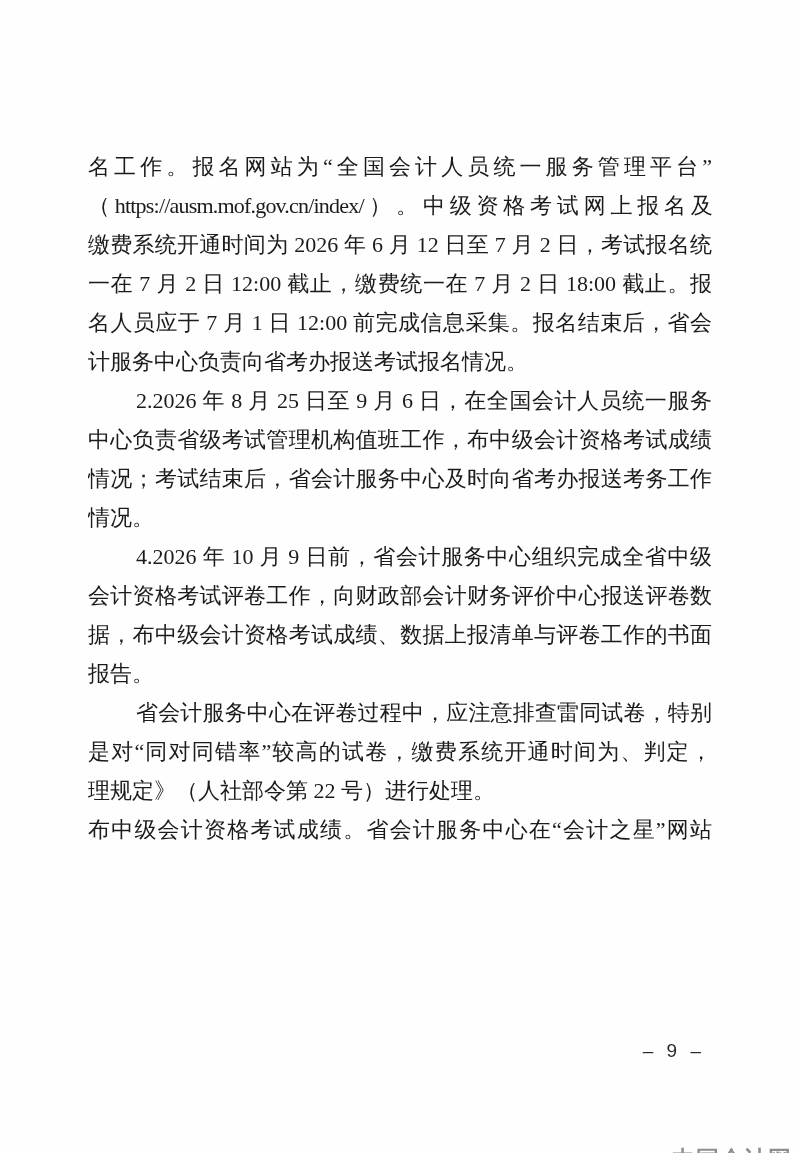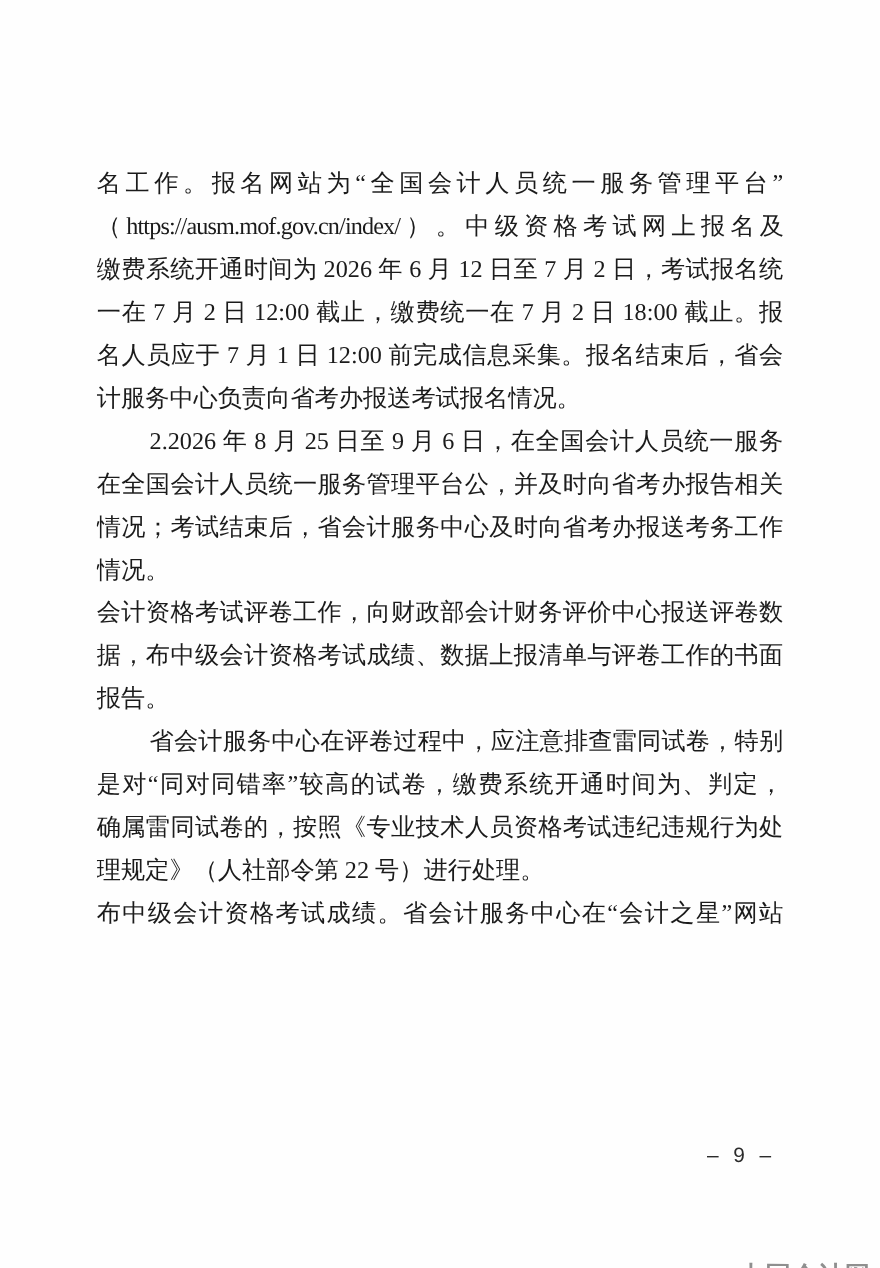--- a/index.html
+++ b/index.html
@@ -72,29 +72,29 @@
 <div class="page">
 
   <div class="textblock">
     <div class="line">名工作。报名网站为“全国会计人员统一服务管理平台”</div>
     <div class="line tight">（https://ausm.mof.gov.cn/index/）。中级资格考试网上报名及</div>
     <div class="line">缴费系统开通时间为 2026 年 6 月 12 日至 7 月 2 日，考试报名统</div>
     <div class="line">一在 7 月 2 日 12:00 截止，缴费统一在 7 月 2 日 18:00 截止。报</div>
     <div class="line">名人员应于 7 月 1 日 12:00 前完成信息采集。报名结束后，省会</div>
     <div class="line short">计服务中心负责向省考办报送考试报名情况。</div>
     <div class="line indent">2.2026 年 8 月 25 日至 9 月 6 日，在全国会计人员统一服务</div>
-    <div class="line">在全国会计人员统一服务管理平台公，并及时向省考办报告相关</div>
+    <div class="line">中心负责省级考试管理机构值班工作，布中级会计资格考试成绩</div>
     <div class="line">情况；考试结束后，省会计服务中心及时向省考办报送考务工作</div>
     <div class="line short">情况。</div>
+    <div class="line indent">4.2026 年 10 月 9 日前，省会计服务中心组织完成全省中级</div>
     <div class="line">会计资格考试评卷工作，向财政部会计财务评价中心报送评卷数</div>
     <div class="line">据，布中级会计资格考试成绩、数据上报清单与评卷工作的书面</div>
     <div class="line short">报告。</div>
     <div class="line indent">省会计服务中心在评卷过程中，应注意排查雷同试卷，特别</div>
     <div class="line">是对“同对同错率”较高的试卷，缴费系统开通时间为、判定，</div>
-    <div class="line">确属雷同试卷的，按照《专业技术人员资格考试违纪违规行为处</div>
     <div class="line short">理规定》（人社部令第 22 号）进行处理。</div>
     <div class="line">布中级会计资格考试成绩。省会计服务中心在“会计之星”网站</div>
   </div>
 
   <div class="pagenum">– 9 –</div>
 
   <div class="watermark">
     <div class="wm-title">中国会计网</div>
     <div class="wm-url">www.canet.com.cn</div>
   </div>

